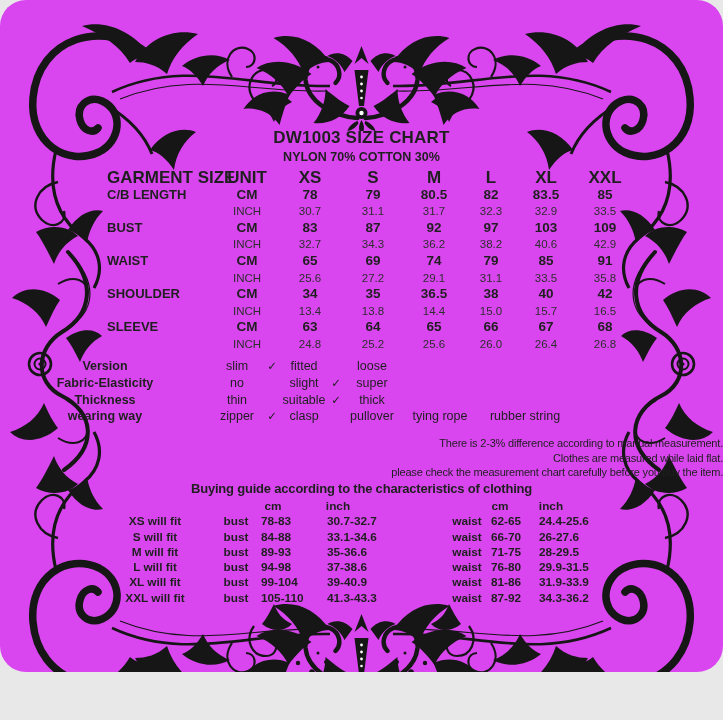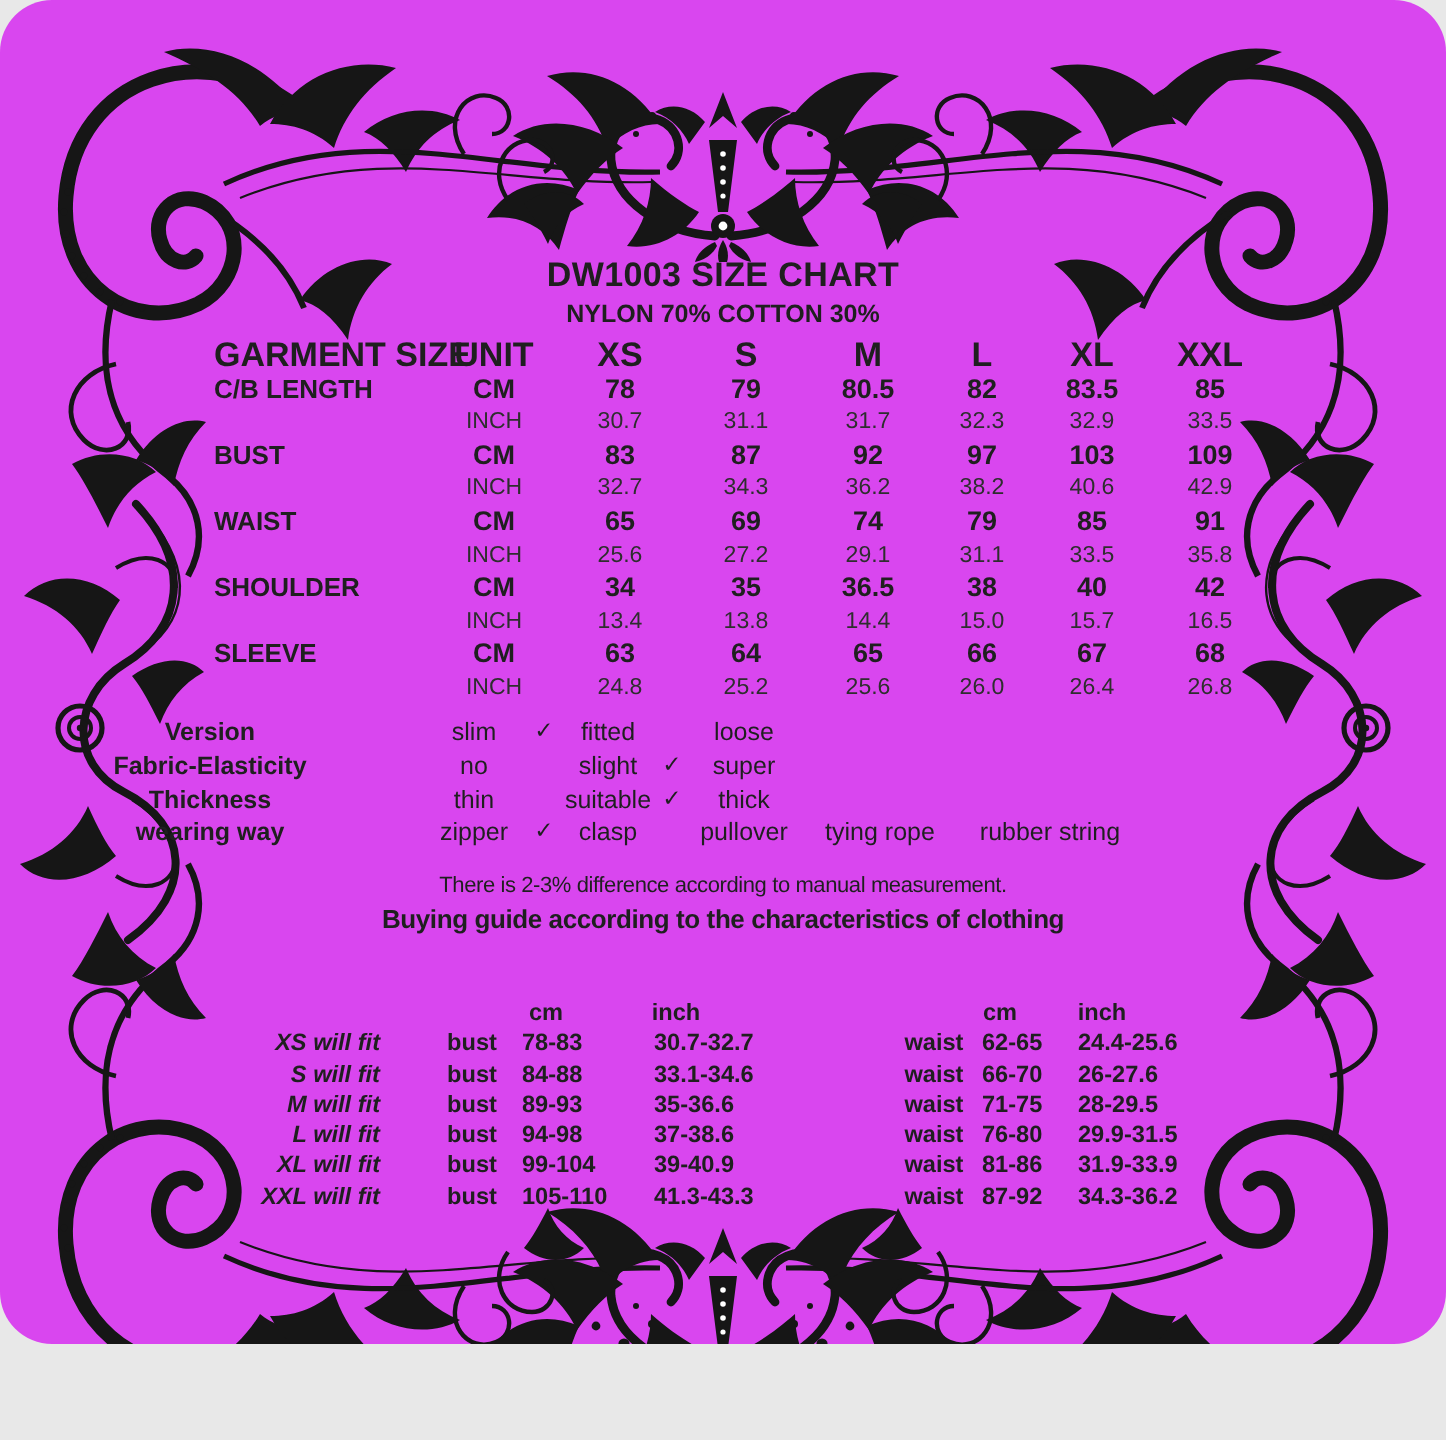--- a/index.html
+++ b/index.html
@@ -39,28 +39,28 @@
     display:grid;
     grid-template-columns:210px 54px 16px 48px 16px 56px 80px 90px;
     height:16.8px; line-height:16.8px; font-size:12.5px;
   }
   .attr-row span { text-align:center; white-space:nowrap; }
   .a-label { text-align:center; font-weight:bold; }
   .a-chk { font-size:11.5px; }
 
   
   .notes { position:absolute; top:436px; left:0; width:100%; text-align:center; }
-  .note-line { font-size:11px; line-height:14.6px; letter-spacing:-.2px; }
+  .note-line { font-size:11px; line-height:14.6px; letter-spacing:-.2px;text-align:right; }
   .buy-title { font-size:13px; font-weight:bold; line-height:17px; letter-spacing:-.2px; }
 
   
   .guide { position:absolute; top:499px; left:120px; width:500px; }
   .g-row { position:relative; height:15.3px; line-height:15.3px; font-size:11.8px; font-weight:bold; }
   .g-row span { position:absolute; top:0; white-space:nowrap; }
-  .g-size  { left:0;     width:70px; text-align:right;font-style:italic; }
+  .g-size  { left:0;     width:70px; text-align:center; }
   .g-bust  { left:93px;  width:46px; text-align:center; }
   .g-bcm   { left:141px; width:70px; text-align:left; }
   .g-binch { left:207px; width:95px; text-align:left; }
   .g-waist { left:326px; width:42px; text-align:center; }
   .g-wcm   { left:371px; width:58px; text-align:left; }
   .g-winch { left:419px; width:80px; text-align:left; }
   .g-hcm1  { left:133px; width:40px; text-align:center; }
   .g-hinch1{ left:193px; width:50px; text-align:center; }
   .g-hcm2  { left:360px; width:40px; text-align:center; }
   .g-hinch2{ left:411px; width:40px; text-align:center; }
@@ -325,20 +325,22 @@
       <span>clasp</span>
       <span class="a-chk"></span>
       <span>pullover</span>
       <span>tying rope</span>
       <span>rubber string</span>
     </div>
   </div>
 
   <div class="notes">
     <div class="note-line">There is 2-3% difference according to manual measurement.</div>
+    <div class="note-line">Clothes are measured while laid flat.</div>
+    <div class="note-line">please check the measurement chart carefully before you buy the item.</div>
     <div class="buy-title">Buying guide according to the characteristics of clothing</div>
   </div>
 
   <div class="guide">
     <div class="g-row">
       <span class="g-hcm1">cm</span>
       <span class="g-hinch1">inch</span>
       <span class="g-hcm2">cm</span>
       <span class="g-hinch2">inch</span>
     </div>

